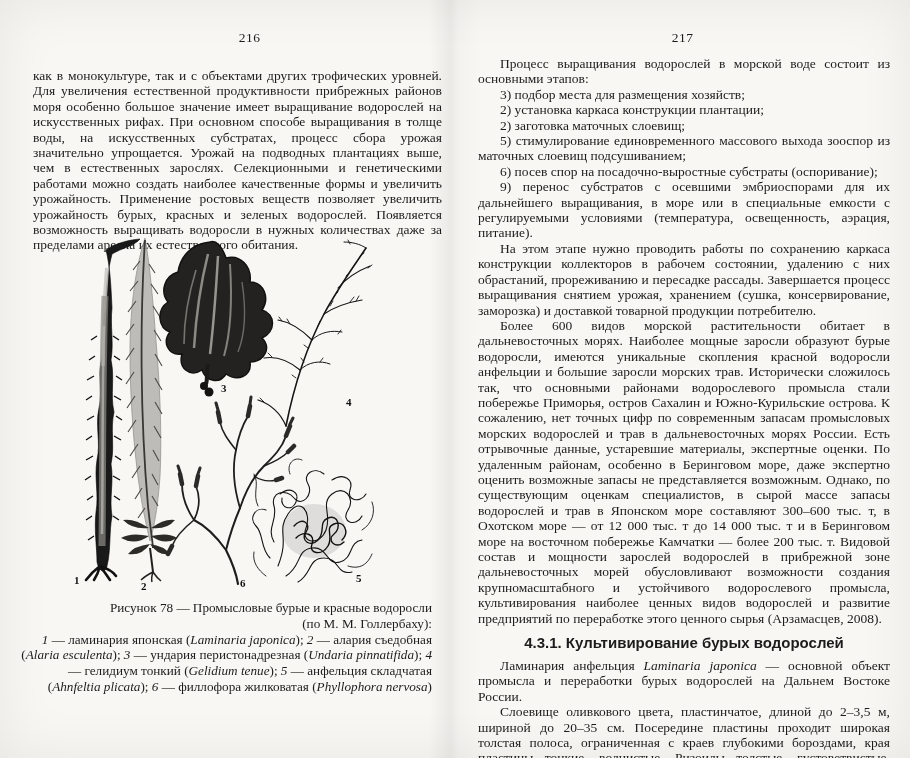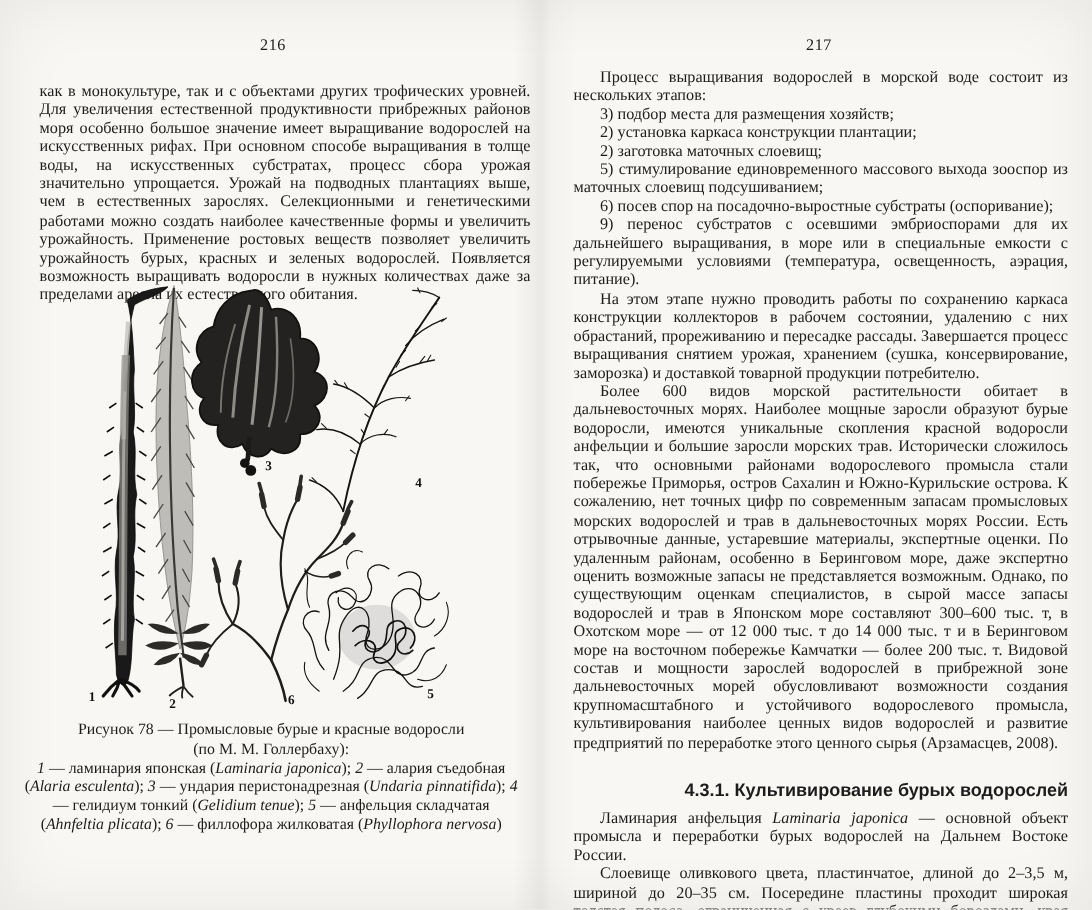--- a/index.html
+++ b/index.html
@@ -13,46 +13,46 @@
     position:relative;width:910px;height:758px;
     background:#f8f7f4;
     box-shadow:inset 0 0 55px rgba(0,0,0,0.07);
   }
   .seam{
     position:absolute;left:428px;top:0;width:54px;height:758px;
     background:linear-gradient(90deg, rgba(0,0,0,0) 0%, rgba(0,0,0,0.055) 42%, rgba(0,0,0,0.02) 58%, rgba(0,0,0,0) 100%);
     pointer-events:none;
   }
   .page{position:absolute;top:0;height:758px;width:455px;}
-  .page-left{left:0;}
+  .page-left{left:0;padding-left:44px;}
   .page-right{left:455px;}
   .pagenum{
     position:absolute;top:30px;left:0;width:100%;
     text-align:center;font-size:13.5px;letter-spacing:0.5px;
   }
   .content{position:absolute;top:56px;}
   .page-left .content{left:33px;width:409px;margin-top:12px;}
   .page-right .content{left:23px;width:412px;}
   p.t{
     margin:0;font-size:13.5px;line-height:15.4px;
     text-align:justify;
   }
   p.indent{text-indent:22px;}
   .figure{
     position:absolute;left:50px;top:236px;width:330px;height:358px;
   }
   .caption{
     position:absolute;left:20px;top:600px;width:412px;
-    font-size:13.2px;line-height:15.8px;text-align:center;
+    font-size:13.2px;line-height:15.8px;text-align:right;
   }
   .caption div{margin:0;}
   .heading{
     font-family:"Liberation Sans", sans-serif;
     font-weight:bold;font-size:15px;line-height:18px;
-    margin:24px 0 6px 0;text-align:right;
+    margin:8px 0 6px 0;text-align:center;
   }
   i{font-style:italic;}
   svg text{
     font-family:"Liberation Serif", serif;
     font-weight:bold;font-size:11px;fill:#111;
   }
 </style>
 </head>
 <body>
 
@@ -153,21 +153,21 @@
     <div class="caption">
       <div>Рисунок 78 — Промысловые бурые и красные водоросли</div>
       <div>(по М. М. Голлербаху):</div>
       <div><i>1</i><span> — ламинария японская (</span><i>Laminaria japonica</i><span>); </span><i>2</i><span> — алария съедобная (</span><i>Alaria esculenta</i><span>); </span><i>3</i><span> — ундария перистонадрезная (</span><i>Undaria pinnatifida</i><span>); </span><i>4</i><span> — гелидиум тонкий (</span><i>Gelidium tenue</i><span>); </span><i>5</i><span> — анфельция складчатая (</span><i>Ahnfeltia plicata</i><span>); </span><i>6</i><span> — филлофора жилковатая (</span><i>Phyllophora nervosa</i><span>)</span></div>
     </div>
   </div>
 
   <div class="page page-right">
     <div class="pagenum">217</div>
     <div class="content">
-      <p class="t indent">Процесс выращивания водорослей в морской воде состоит из нескольких этапов:</p>
+      <p class="t indent">Процесс выращивания водорослей в морской воде состоит из основными этапов:</p>
       <div>
         <p class="t indent">3) подбор места для размещения хозяйств;</p>
         <p class="t indent">2) установка каркаса конструкции плантации;</p>
         <p class="t indent">2) заготовка маточных слоевищ;</p>
         <p class="t indent">5) стимулирование единовременного массового выхода зооспор из маточных слоевищ подсушиванием;</p>
         <p class="t indent">6) посев спор на посадочно-выростные субстраты (оспоривание);</p>
         <p class="t indent">9) перенос субстратов с осевшими эмбриоспорами для их дальнейшего выращивания, в море или в специальные емкости с регулируемыми условиями (температура, освещенность, аэрация, питание).</p>
       </div>
       <p class="t indent">На этом этапе нужно проводить работы по сохранению каркаса конструкции коллекторов в рабочем состоянии, удалению с них обрастаний, прореживанию и пересадке рассады. Завершается процесс выращивания снятием урожая, хранением (сушка, консервирование, заморозка) и доставкой товарной продукции потребителю.</p>
       <p class="t indent">Более 600 видов морской растительности обитает в дальневосточных морях. Наиболее мощные заросли образуют бурые водоросли, имеются уникальные скопления красной водоросли анфельции и большие заросли морских трав. Исторически сложилось так, что основными районами водорослевого промысла стали побережье Приморья, остров Сахалин и Южно-Курильские острова. К сожалению, нет точных цифр по современным запасам промысловых морских водорослей и трав в дальневосточных морях России. Есть отрывочные данные, устаревшие материалы, экспертные оценки. По удаленным районам, особенно в Беринговом море, даже экспертно оценить возможные запасы не представляется возможным. Однако, по существующим оценкам специалистов, в сырой массе запасы водорослей и трав в Японском море составляют 300–600 тыс. т, в Охотском море — от 12 000 тыс. т до 14 000 тыс. т и в Беринговом море на восточном побережье Камчатки — более 200 тыс. т. Видовой состав и мощности зарослей водорослей в прибрежной зоне дальневосточных морей обусловливают возможности создания крупномасштабного и устойчивого водорослевого промысла, культивирования наиболее ценных видов водорослей и развитие предприятий по переработке этого ценного сырья (Арзамасцев, 2008).</p>

